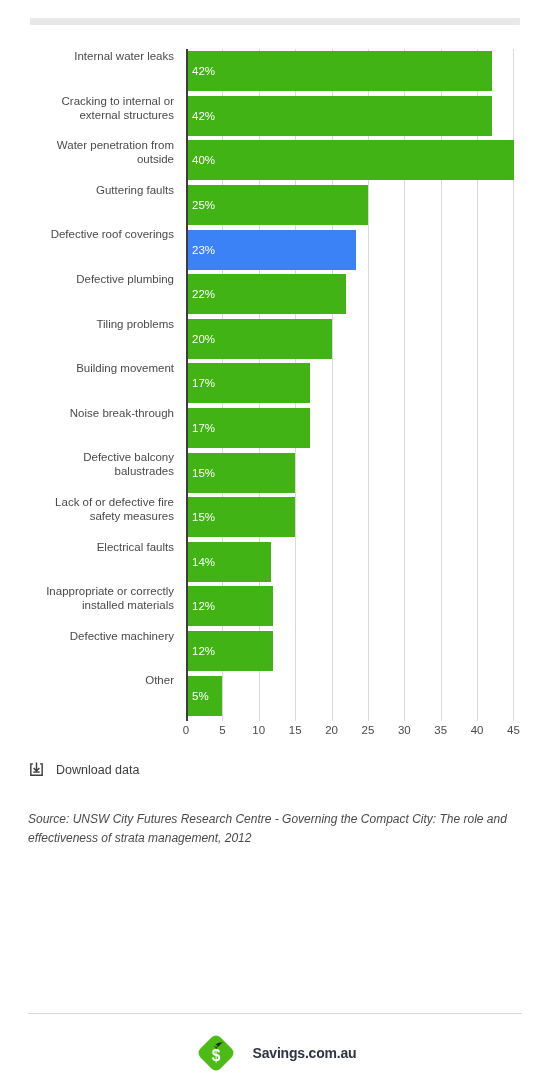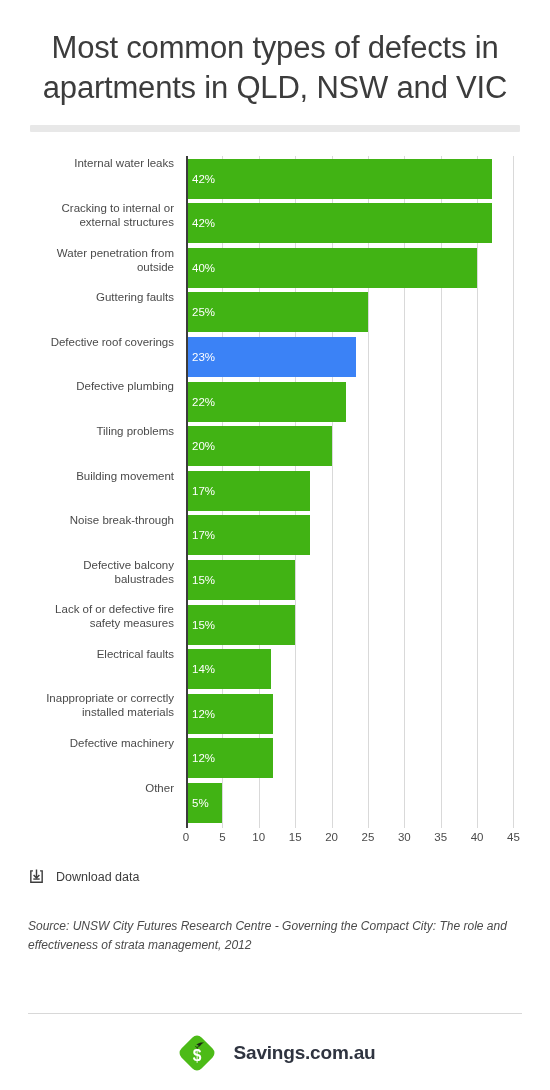--- a/index.html
+++ b/index.html
@@ -193,34 +193,31 @@
     justify-content: center;
     gap: 15px;
   }
   .brand-mark {
     width: 44px;
     height: 44px;
     flex: 0 0 44px;
     display: block;
   }
   .brand-name {
-    font-size: 19px;
+    font-size: 14px;
     font-weight: 700;
     color: #2f3440;
     letter-spacing: -0.2px;
   }
 </style>
 </head>
 <body>
 
 <div class="page">
 
-  <div class="title-block">
-    <h1 class="chart-title">Most common types of defects in apartments in QLD, NSW and VIC</h1>
-  </div>
   <div class="title-rule"></div>
 
   <div class="chart-wrap">
     <div class="plot">
       <div class="gridlines" id="gridlines">
           <div class="gridline" style="left: 36.383px;"></div>
           <div class="gridline" style="left: 72.766px;"></div>
           <div class="gridline" style="left: 109.149px;"></div>
           <div class="gridline" style="left: 145.532px;"></div>
           <div class="gridline" style="left: 181.915px;"></div>
@@ -243,21 +240,21 @@
             <div class="cat-label">Cracking to internal or external structures</div>
             <div class="bar-cell">
               <div class="bar" style="width: 305.617px; background: rgb(65, 179, 20);">
                 <span class="bar-value">42%</span>
               </div>
             </div>
           </div>
           <div class="row">
             <div class="cat-label">Water penetration from outside</div>
             <div class="bar-cell">
-              <div class="bar" style="width: 291px; background: rgb(65, 179, 20);">
+              <div class="bar" style="width: 328px; background: rgb(65, 179, 20);">
                 <span class="bar-value">40%</span>
               </div>
             </div>
           </div>
           <div class="row">
             <div class="cat-label">Guttering faults</div>
             <div class="bar-cell">
               <div class="bar" style="width: 181.915px; background: rgb(65, 179, 20);">
                 <span class="bar-value">25%</span>
               </div>

